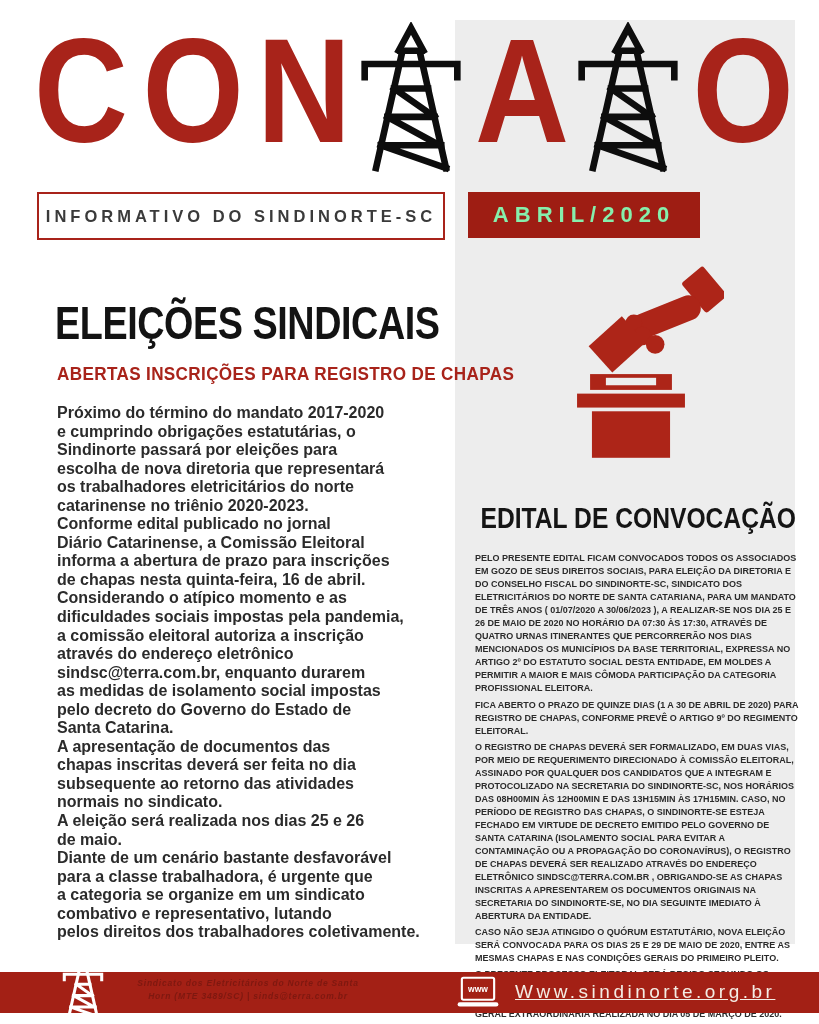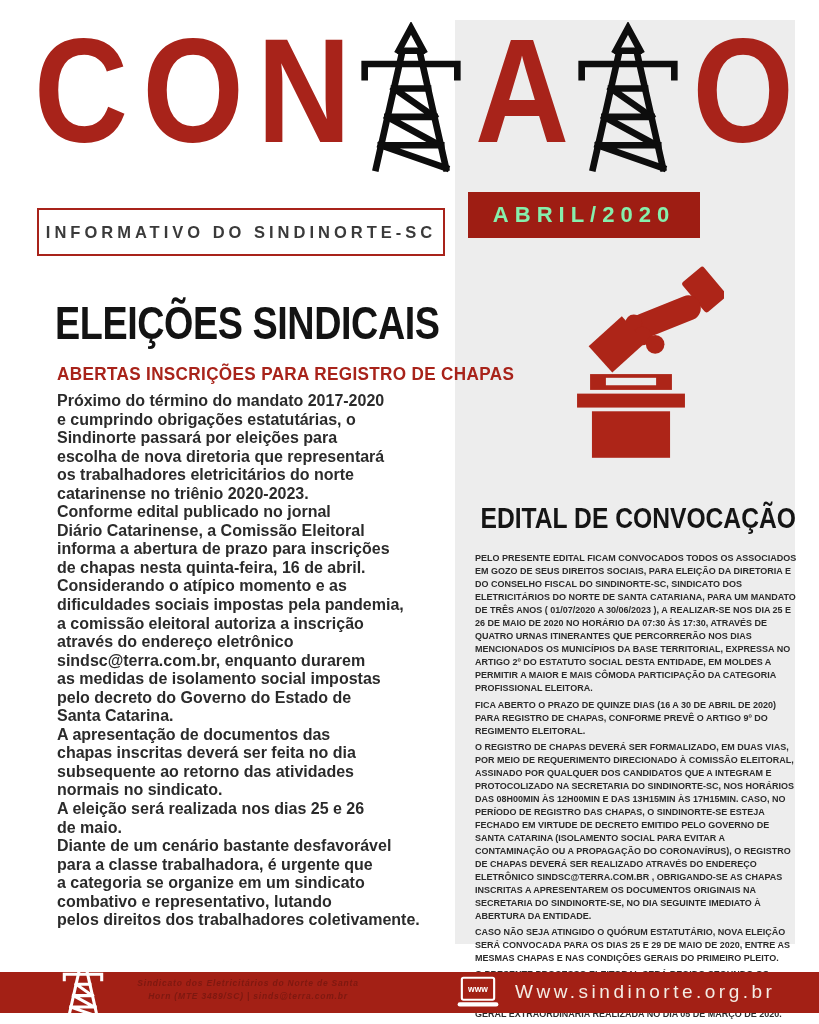--- a/index.html
+++ b/index.html
@@ -8,43 +8,43 @@
 
   
   .gray-panel{position:absolute;left:455px;top:20px;width:340px;height:924px;background:#EDEDED;}
 
   
   .masthead{position:absolute;left:28px;top:16px;width:768px;height:156px;display:flex;align-items:stretch;justify-content:space-between;}
   .m-letter{font-size:148px;line-height:1.02;font-weight:800;color:#A8231A;transform:scaleX(0.88);transform-origin:center;letter-spacing:-5px;}
   .m-tower{width:104px;height:152px;margin-top:6px;}
 
   
-  .tagline-box{position:absolute;left:37px;top:208px;width:404px;height:44px;border:2px solid #A8231A;background:#fff;display:flex;align-items:center;justify-content:center;}
+  .tagline-box{position:absolute;left:37px;top:192px;width:404px;height:44px;border:2px solid #A8231A;background:#fff;display:flex;align-items:center;justify-content:center;}
   .tagline-box span{font-size:16.5px;letter-spacing:4px;color:#3a3a3a;font-weight:600;white-space:nowrap;}
   .issue-box{position:absolute;left:468px;top:192px;width:232px;height:46px;background:#9E1D13;display:flex;align-items:center;justify-content:center;}
   .issue-box span{font-size:22px;letter-spacing:6px;color:#86efac;font-weight:600;white-space:nowrap;}
 
   
   .headline{position:absolute;left:55px;top:296px;font-size:46px;font-weight:800;color:#131313;transform:scaleX(0.82);transform-origin:left center;white-space:nowrap;letter-spacing:-0.5px;}
   .subhead{position:absolute;left:57px;top:363px;font-size:19px;font-weight:700;color:#A8231A;transform:scaleX(0.9);transform-origin:left center;white-space:nowrap;letter-spacing:0.4px;}
-  .body-text{position:absolute;left:57px;top:392px;width:398px;font-size:16px;line-height:1.16;font-weight:700;color:#2b2b2b;white-space:pre-line;}
+  .body-text{position:absolute;left:57px;top:404px;width:398px;font-size:16px;line-height:1.16;font-weight:700;color:#2b2b2b;white-space:pre-line;}
 
   
   .ballot-icon{position:absolute;left:538px;top:244px;width:186px;height:236px;}
   .edital-heading{position:absolute;left:455px;top:502px;width:340px;text-align:center;font-size:29px;font-weight:800;color:#151515;transform:scaleX(0.85);transform-origin:center;white-space:nowrap;}
   .edital-text{position:absolute;left:472px;top:549px;width:332px;font-size:9px;line-height:1.45;font-weight:700;color:#2b2b2b;}
   .edital-text p{margin:3px;}
 
   
   .footer-band{position:absolute;left:0;top:972px;width:819px;height:41px;background:#A32015;}
   .footer-tower{position:absolute;left:62px;top:957px;width:42px;height:62px;}
   .footer-org{position:absolute;left:118px;top:977px;width:260px;text-align:center;font-size:8.5px;line-height:1.55;color:#7E1810;letter-spacing:0.8px;font-weight:600;font-style:italic;}
   .footer-org span{display:block;}
   .laptop-icon{position:absolute;left:452px;top:976px;width:52px;height:34px;}
-  .footer-url{position:absolute;left:515px;top:981px;width:295px;font-size:19px;letter-spacing:3.5px;color:#F4ECE4;font-weight:400;white-space:nowrap;}
+  .footer-url{position:absolute;left:515px;top:981px;width:295px;font-size:19px;letter-spacing:3.5px;color:#F4ECE4;font-weight:400;white-space:nowrap;text-decoration:underline;}
 </style>
 </head>
 <body>
 
 <div class="page">
 
   <div class="gray-panel"></div>
 
   <div class="masthead">
     <span class="m-letter">C</span>
@@ -122,21 +122,21 @@
       <rect x="56" y="118" width="88" height="17"></rect>
       <rect x="42" y="139" width="116" height="15"></rect>
       <rect x="58" y="158" width="84" height="50"></rect>
     </g>
     <rect x="73" y="122" width="54" height="8" fill="#EDEDED"></rect>
   </svg>
 
   <div class="edital-heading">EDITAL DE CONVOCAÇÃO</div>
   <div class="edital-text">
     <p>PELO PRESENTE EDITAL FICAM CONVOCADOS TODOS OS ASSOCIADOS EM GOZO DE SEUS DIREITOS SOCIAIS, PARA ELEIÇÃO DA DIRETORIA E DO CONSELHO FISCAL DO SINDINORTE-SC, SINDICATO DOS ELETRICITÁRIOS DO NORTE DE SANTA CATARIANA, PARA UM MANDATO DE TRÊS ANOS ( 01/07/2020 A 30/06/2023 ), A REALIZAR-SE NOS DIA 25 E 26 DE MAIO DE 2020 NO HORÁRIO DA 07:30 ÀS 17:30, ATRAVÉS DE QUATRO URNAS ITINERANTES QUE PERCORRERÃO NOS DIAS MENCIONADOS OS MUNICÍPIOS DA BASE TERRITORIAL, EXPRESSA NO ARTIGO 2º DO ESTATUTO SOCIAL DESTA ENTIDADE, EM MOLDES A PERMITIR A MAIOR E MAIS CÔMODA PARTICIPAÇÃO DA CATEGORIA PROFISSIONAL ELEITORA.</p>
-    <p>FICA ABERTO O PRAZO DE QUINZE DIAS (16 A 30 DE ABRIL DE 2020) PARA REGISTRO DE CHAPAS, CONFORME PREVÊ O ARTIGO 9º DO REGIMENTO ELEITORAL.</p>
+    <p>FICA ABERTO O PRAZO DE QUINZE DIAS (1 A 30 DE ABRIL DE 2020) PARA REGISTRO DE CHAPAS, CONFORME PREVÊ O ARTIGO 9º DO REGIMENTO ELEITORAL.</p>
     <p>O REGISTRO DE CHAPAS DEVERÁ SER FORMALIZADO, EM DUAS VIAS, POR MEIO DE REQUERIMENTO DIRECIONADO À COMISSÃO ELEITORAL, ASSINADO POR QUALQUER DOS CANDIDATOS QUE A INTEGRAM E PROTOCOLIZADO NA SECRETARIA DO SINDINORTE-SC, NOS HORÁRIOS DAS 08H00MIN ÀS 12H00MIN E DAS 13H15MIN ÀS 17H15MIN. CASO, NO PERÍODO DE REGISTRO DAS CHAPAS, O SINDINORTE-SE ESTEJA FECHADO EM VIRTUDE DE DECRETO EMITIDO PELO GOVERNO DE SANTA CATARINA (ISOLAMENTO SOCIAL PARA EVITAR A CONTAMINAÇÃO OU A PROPAGAÇÃO DO CORONAVÍRUS), O REGISTRO DE CHAPAS DEVERÁ SER REALIZADO ATRAVÉS DO ENDEREÇO ELETRÔNICO SINDSC@TERRA.COM.BR , OBRIGANDO-SE AS CHAPAS INSCRITAS A APRESENTAREM OS DOCUMENTOS ORIGINAIS NA SECRETARIA DO SINDINORTE-SE, NO DIA SEGUINTE IMEDIATO À ABERTURA DA ENTIDADE.</p>
     <p>CASO NÃO SEJA ATINGIDO O QUÓRUM ESTATUTÁRIO, NOVA ELEIÇÃO SERÁ CONVOCADA PARA OS DIAS 25 E 29 DE MAIO DE 2020, ENTRE AS MESMAS CHAPAS E NAS CONDIÇÕES GERAIS DO PRIMEIRO PLEITO.</p>
     <p>O PRESENTE PROCESSO ELEITORAL SERÁ REGIDO SEGUNDO OS TERMOS DOS ARTIGOS 53 A 58 DO ESTATUTO SOCIAL DESTA ENTIDADE, BEM COMO DO REGIMENTO ELEITORAL APROVADO EM ASSEMBLEIA GERAL EXTRAORDINÁRIA REALIZADA NO DIA 05 DE MARÇO DE 2020.</p>
     <p>JOINVILLE 15 DE ABRIL DE 2020</p>
     <p>COMISSÃO ELEITORAL.</p>
   </div>
 
   <div class="footer-band"></div>
   <svg class="footer-tower" viewBox="0 0 110 160" fill="none" stroke="#ffffff" stroke-width="8" stroke-linecap="square">
     <path d="M42 30 L55 6 L68 30"></path>

